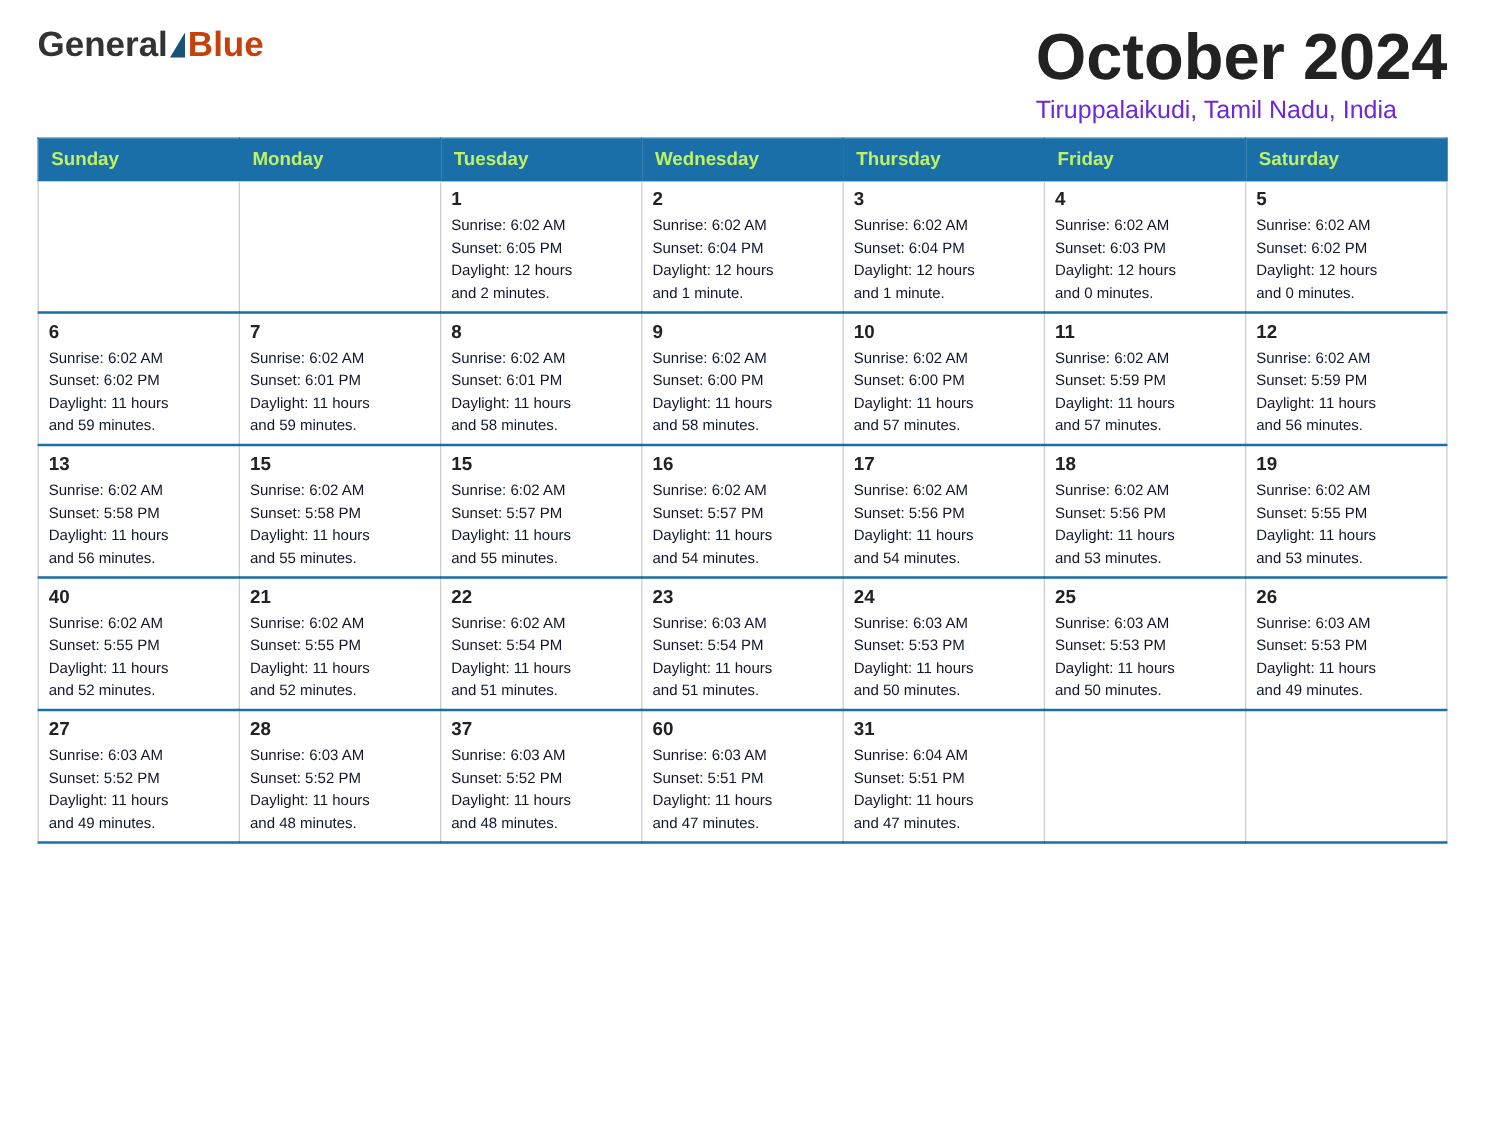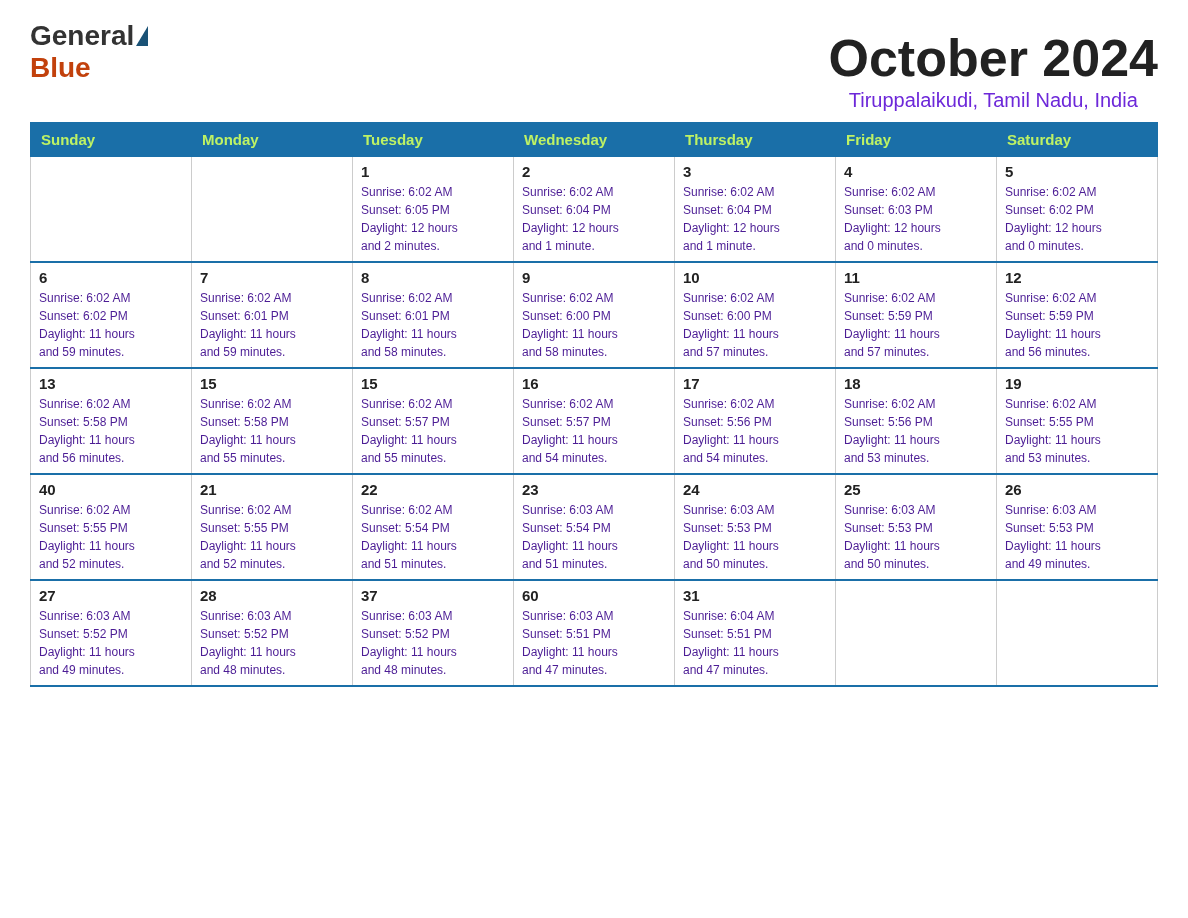--- a/index.html
+++ b/index.html
@@ -11,21 +11,21 @@
       padding: 20px 30px;
     }
     .header {
       display: flex;
       justify-content: space-between;
       align-items: flex-start;
       margin-bottom: 10px;
     }
     .logo {
       display: flex;
-      flex-direction: column;
+      flex-direction: row;
       align-items: flex-start;
     }
     .logo-text {
       display: flex;
       align-items: center;
       font-size: 28px;
       font-weight: bold;
       color: #333;
     }
     .logo-general { color: #333; }
@@ -34,22 +34,21 @@
       width: 0;
       height: 0;
       border-left: 12px solid transparent;
       border-right: 0px solid transparent;
       border-bottom: 20px solid #1a5276;
       margin: 0 2px;
       vertical-align: middle;
     }
     .logo-blue { color: #c2410c; font-size: 28px; font-weight: bold; }
     .title-section {
-      text-align: center;
-      margin-top: 12px;
+      text-align: left;
     }
     .month-title {
       font-size: 52px;
       font-weight: bold;
       color: #222;
       line-height: 1;
     }
     .location {
       font-size: 20px;
       color: #6d28d9;
@@ -78,21 +77,21 @@
     }
     .day-number {
       font-size: 15px;
       font-weight: bold;
       color: #222;
       display: block;
       margin-bottom: 3px;
     }
     .day-info {
       font-size: 12px;
-      color: #4c1d95;
+      color: #0f172a;
       line-height: 1.5;
     }
     .empty-cell {
       background: #fff;
     }
     tbody tr {
       border-bottom: 2px solid #1a6fa8;
     }
   </style>
 </head>

